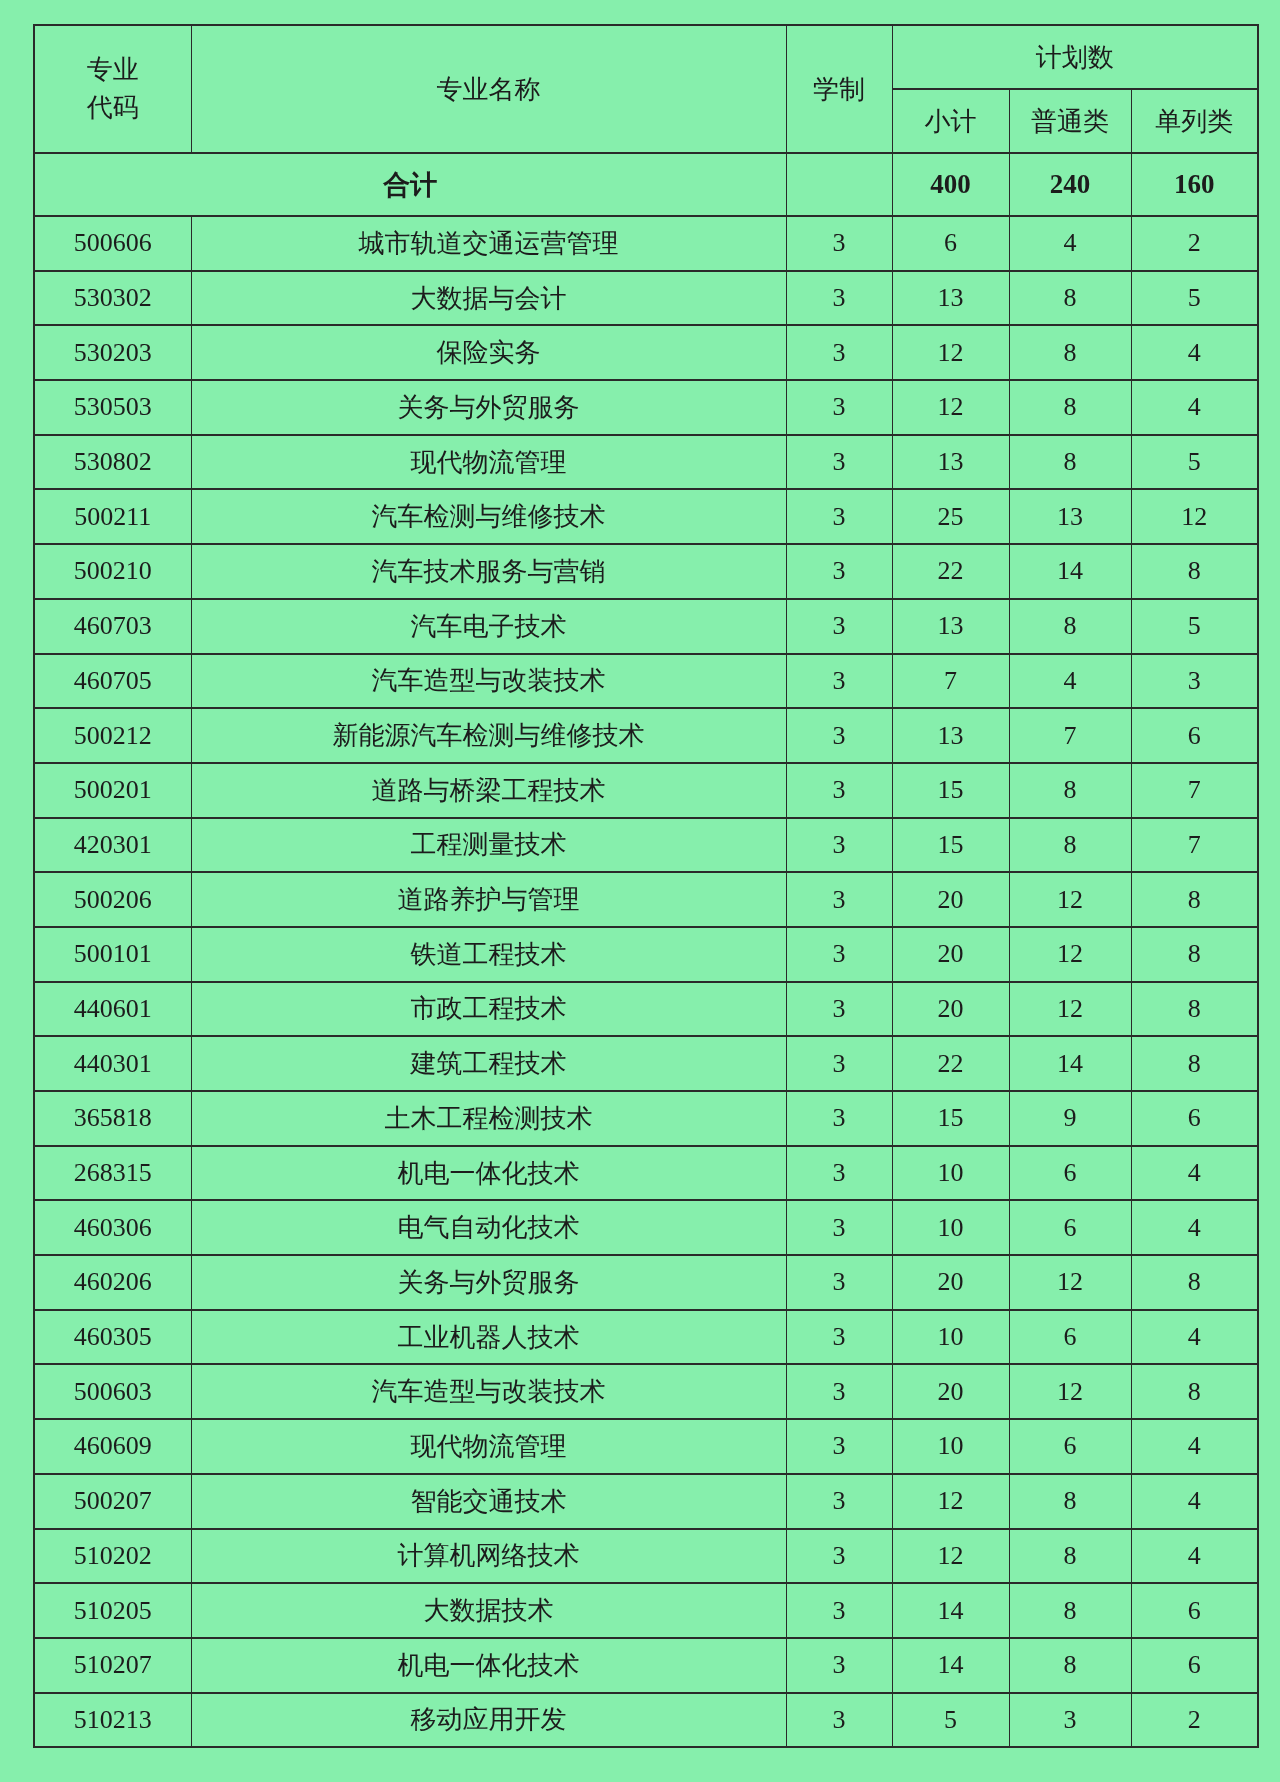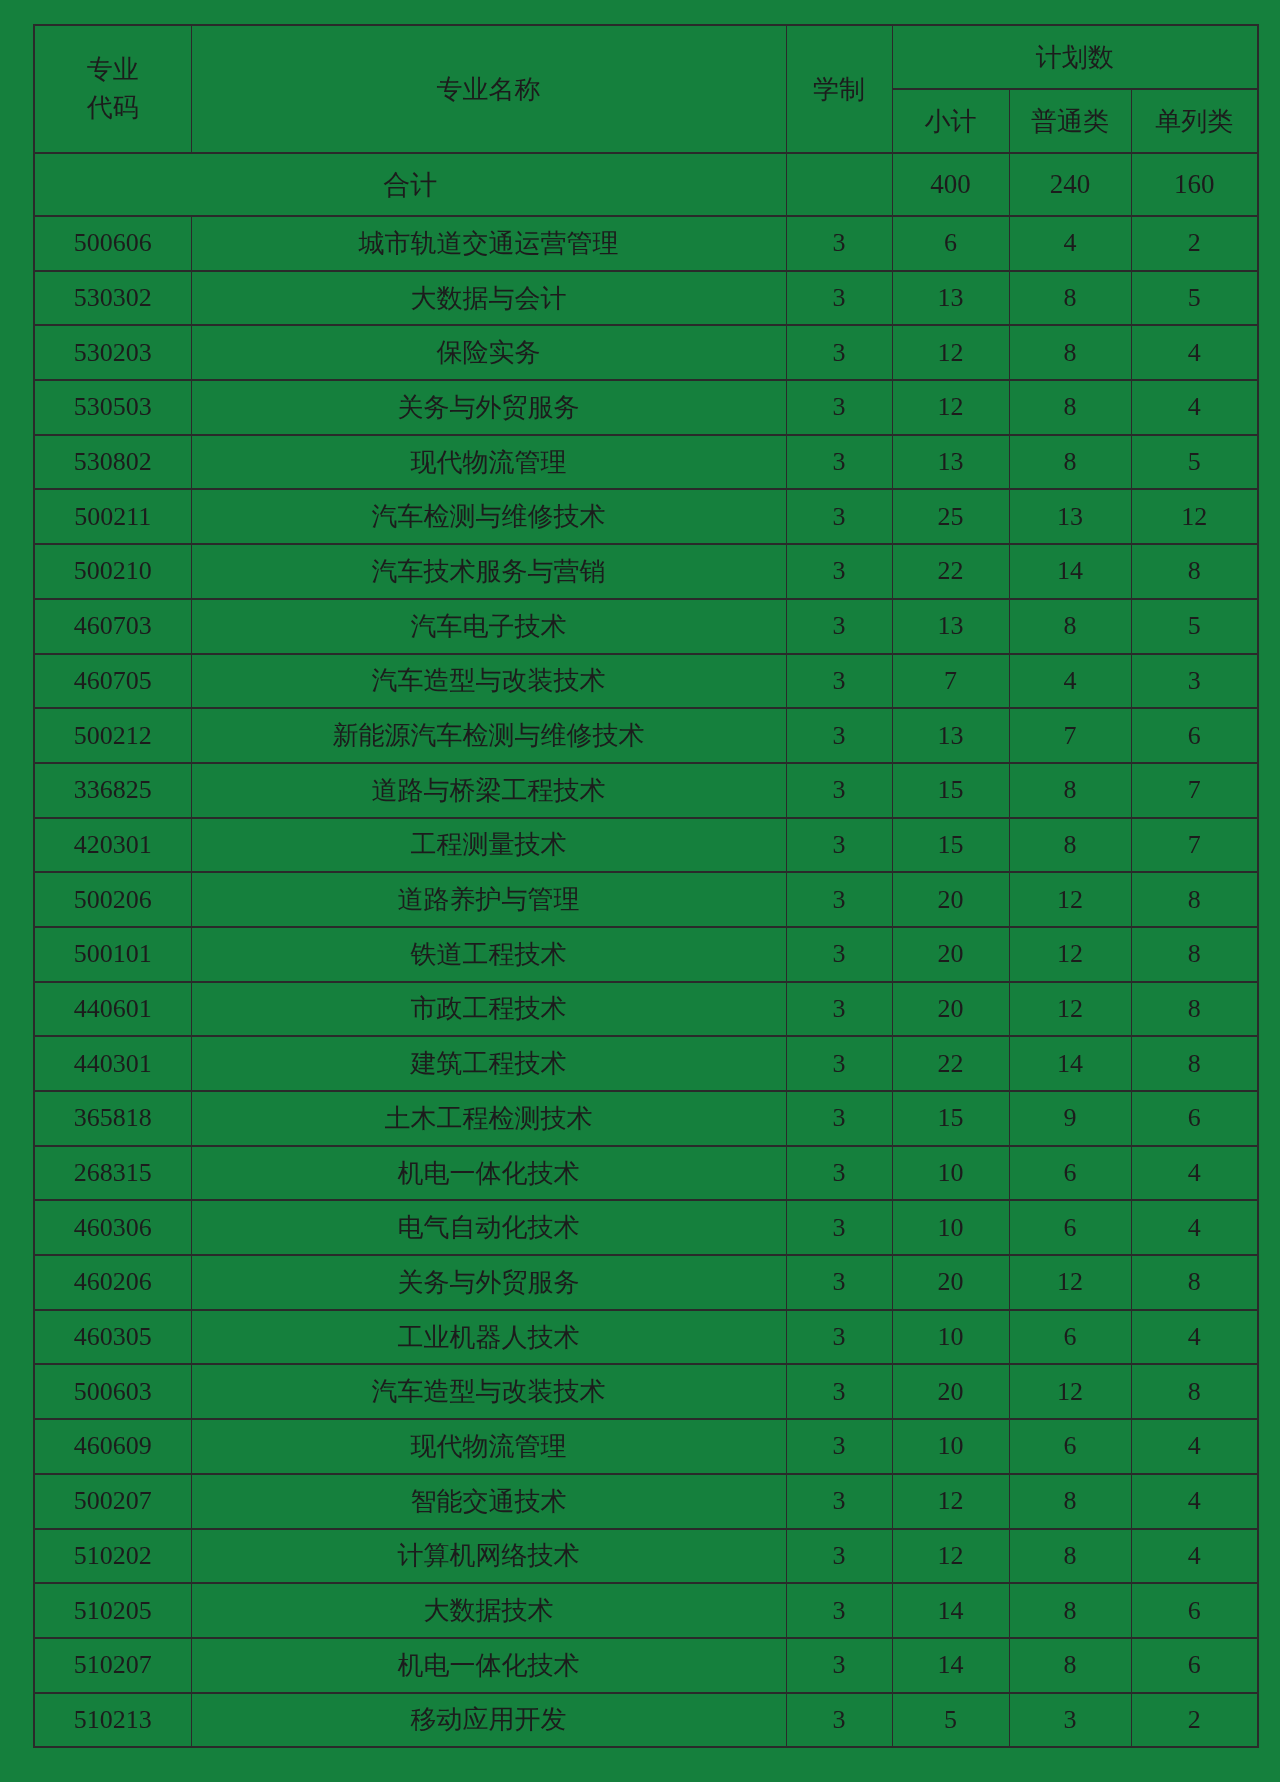--- a/index.html
+++ b/index.html
@@ -4,21 +4,21 @@
 <style>
   html, body {
     margin: 0;
     padding: 0;
     background: #ffffff;
   }
   .page {
     position: relative;
     width: 1280px;
     height: 1782px;
-    background: #15803d;
+    background: #86efac;
     font-family: "Liberation Serif", "DejaVu Serif", serif;
     color: #1c1c1c;
   }
   table.plan-table {
     position: absolute;
     left: 33px;
     top: 24px;
     width: 1224px;
     border-collapse: collapse;
     table-layout: fixed;
@@ -34,21 +34,21 @@
     font-size: 26px;
     padding: 0;
     overflow: hidden;
     white-space: nowrap;
   }
   tr.hdr-row-1 { height: 64px; }
   tr.hdr-row-2 { height: 64px; }
   tr.total-row { height: 63px; }
   tr.data-row  { height: 54.7px; }
   .code-header div { line-height: 1.45; }
-  .total-row td { font-weight: normal; font-size: 27px; }
+  .total-row td { font-weight: bold; font-size: 27px; }
 </style>
 </head>
 <body>
 
 <div class="page">
   <table class="plan-table">
     <colgroup>
       <col style="width:157px">
       <col style="width:595px">
       <col style="width:106px">
@@ -166,21 +166,21 @@
   <tr class="data-row">
     <td>500212</td>
     <td>新能源汽车检测与维修技术</td>
     <td>3</td>
     <td>13</td>
     <td>7</td>
     <td>6</td>
   </tr>
 
   <tr class="data-row">
-    <td>336825</td>
+    <td>500201</td>
     <td>道路与桥梁工程技术</td>
     <td>3</td>
     <td>15</td>
     <td>8</td>
     <td>7</td>
   </tr>
 
   <tr class="data-row">
     <td>420301</td>
     <td>工程测量技术</td>

